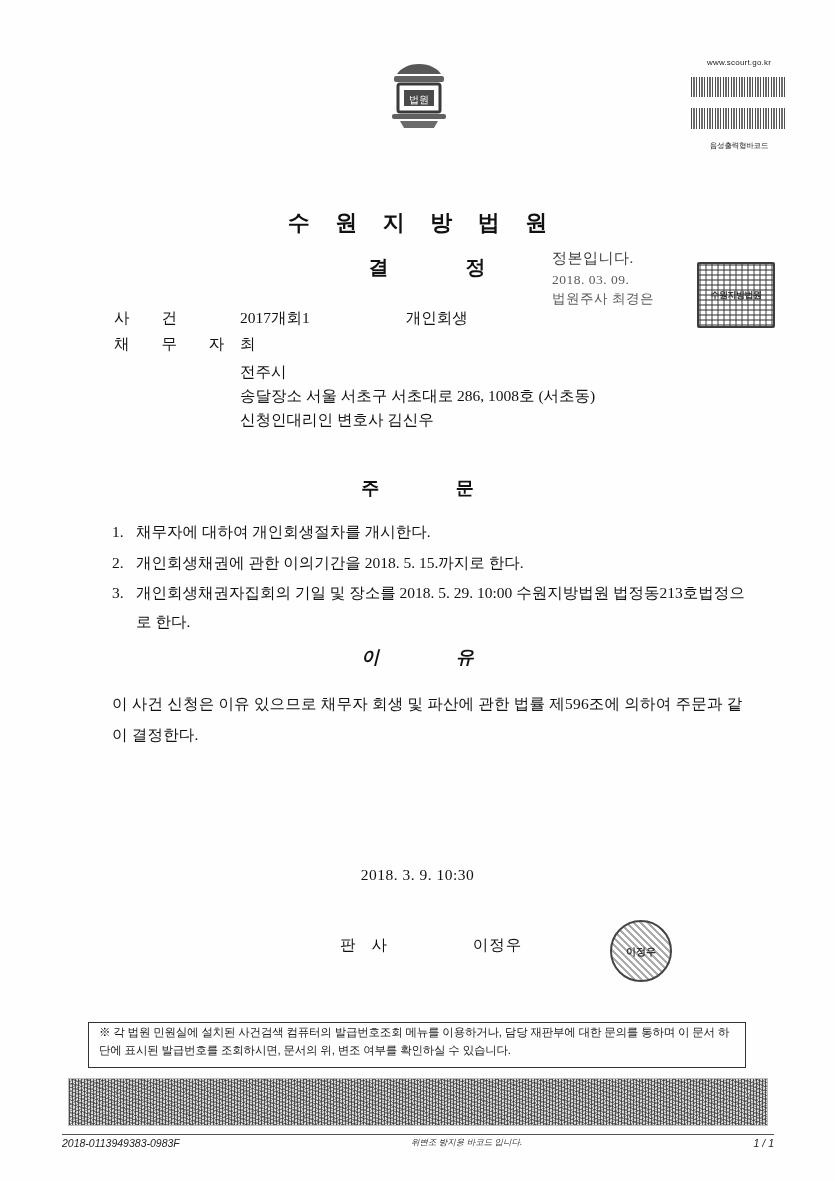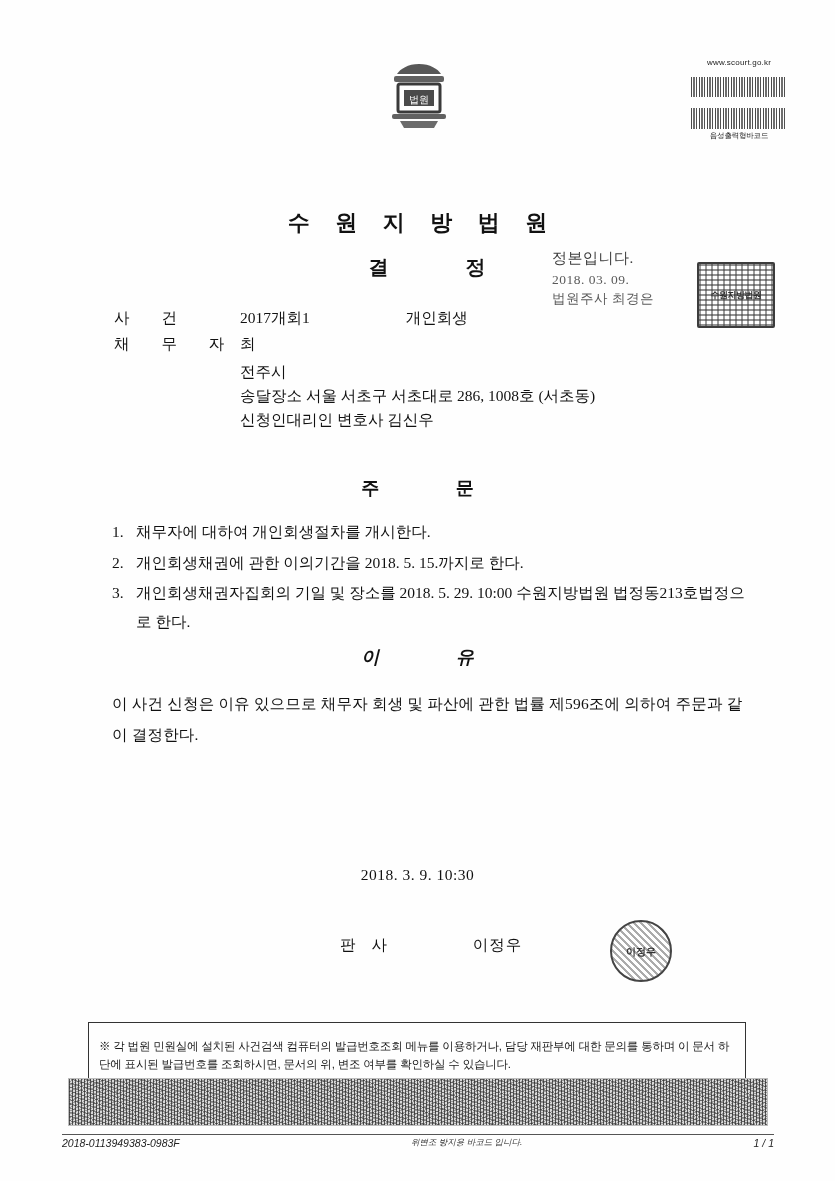--- a/index.html
+++ b/index.html
@@ -63,21 +63,21 @@
     content: "";
     position: absolute;
     left: 0; right: 0; top: 38%;
     height: 22%;
     background: #ffffff;
   }
   .tr-caption {
     font-family: "Liberation Sans", sans-serif;
     font-size: 7.5px;
     color: #222;
-    margin-top: 2px;
+    margin-top: 12px;
     letter-spacing: -.2px;
   }
 
   
   .court-title {
     position: absolute;
     left: 0; right: 0;
     top: 208px;
     text-align: center;
     font-size: 22px;
@@ -246,21 +246,21 @@
     line-height: 1.1;
   }
 
   
   .notice {
     position: absolute;
     left: 88px;
     top: 1022px;
     width: 658px;
     border: 1px solid #333;
-    padding: 14px 10px 7px 10px;
+    padding: 0 10px 7px 10px;
     box-sizing: border-box;
     font-family: "Liberation Sans", sans-serif;
     font-size: 11.5px;
     line-height: 1.6;
     letter-spacing: -.2px;
     color: #181818;
   }
 
   
   .bottom-barcode {

